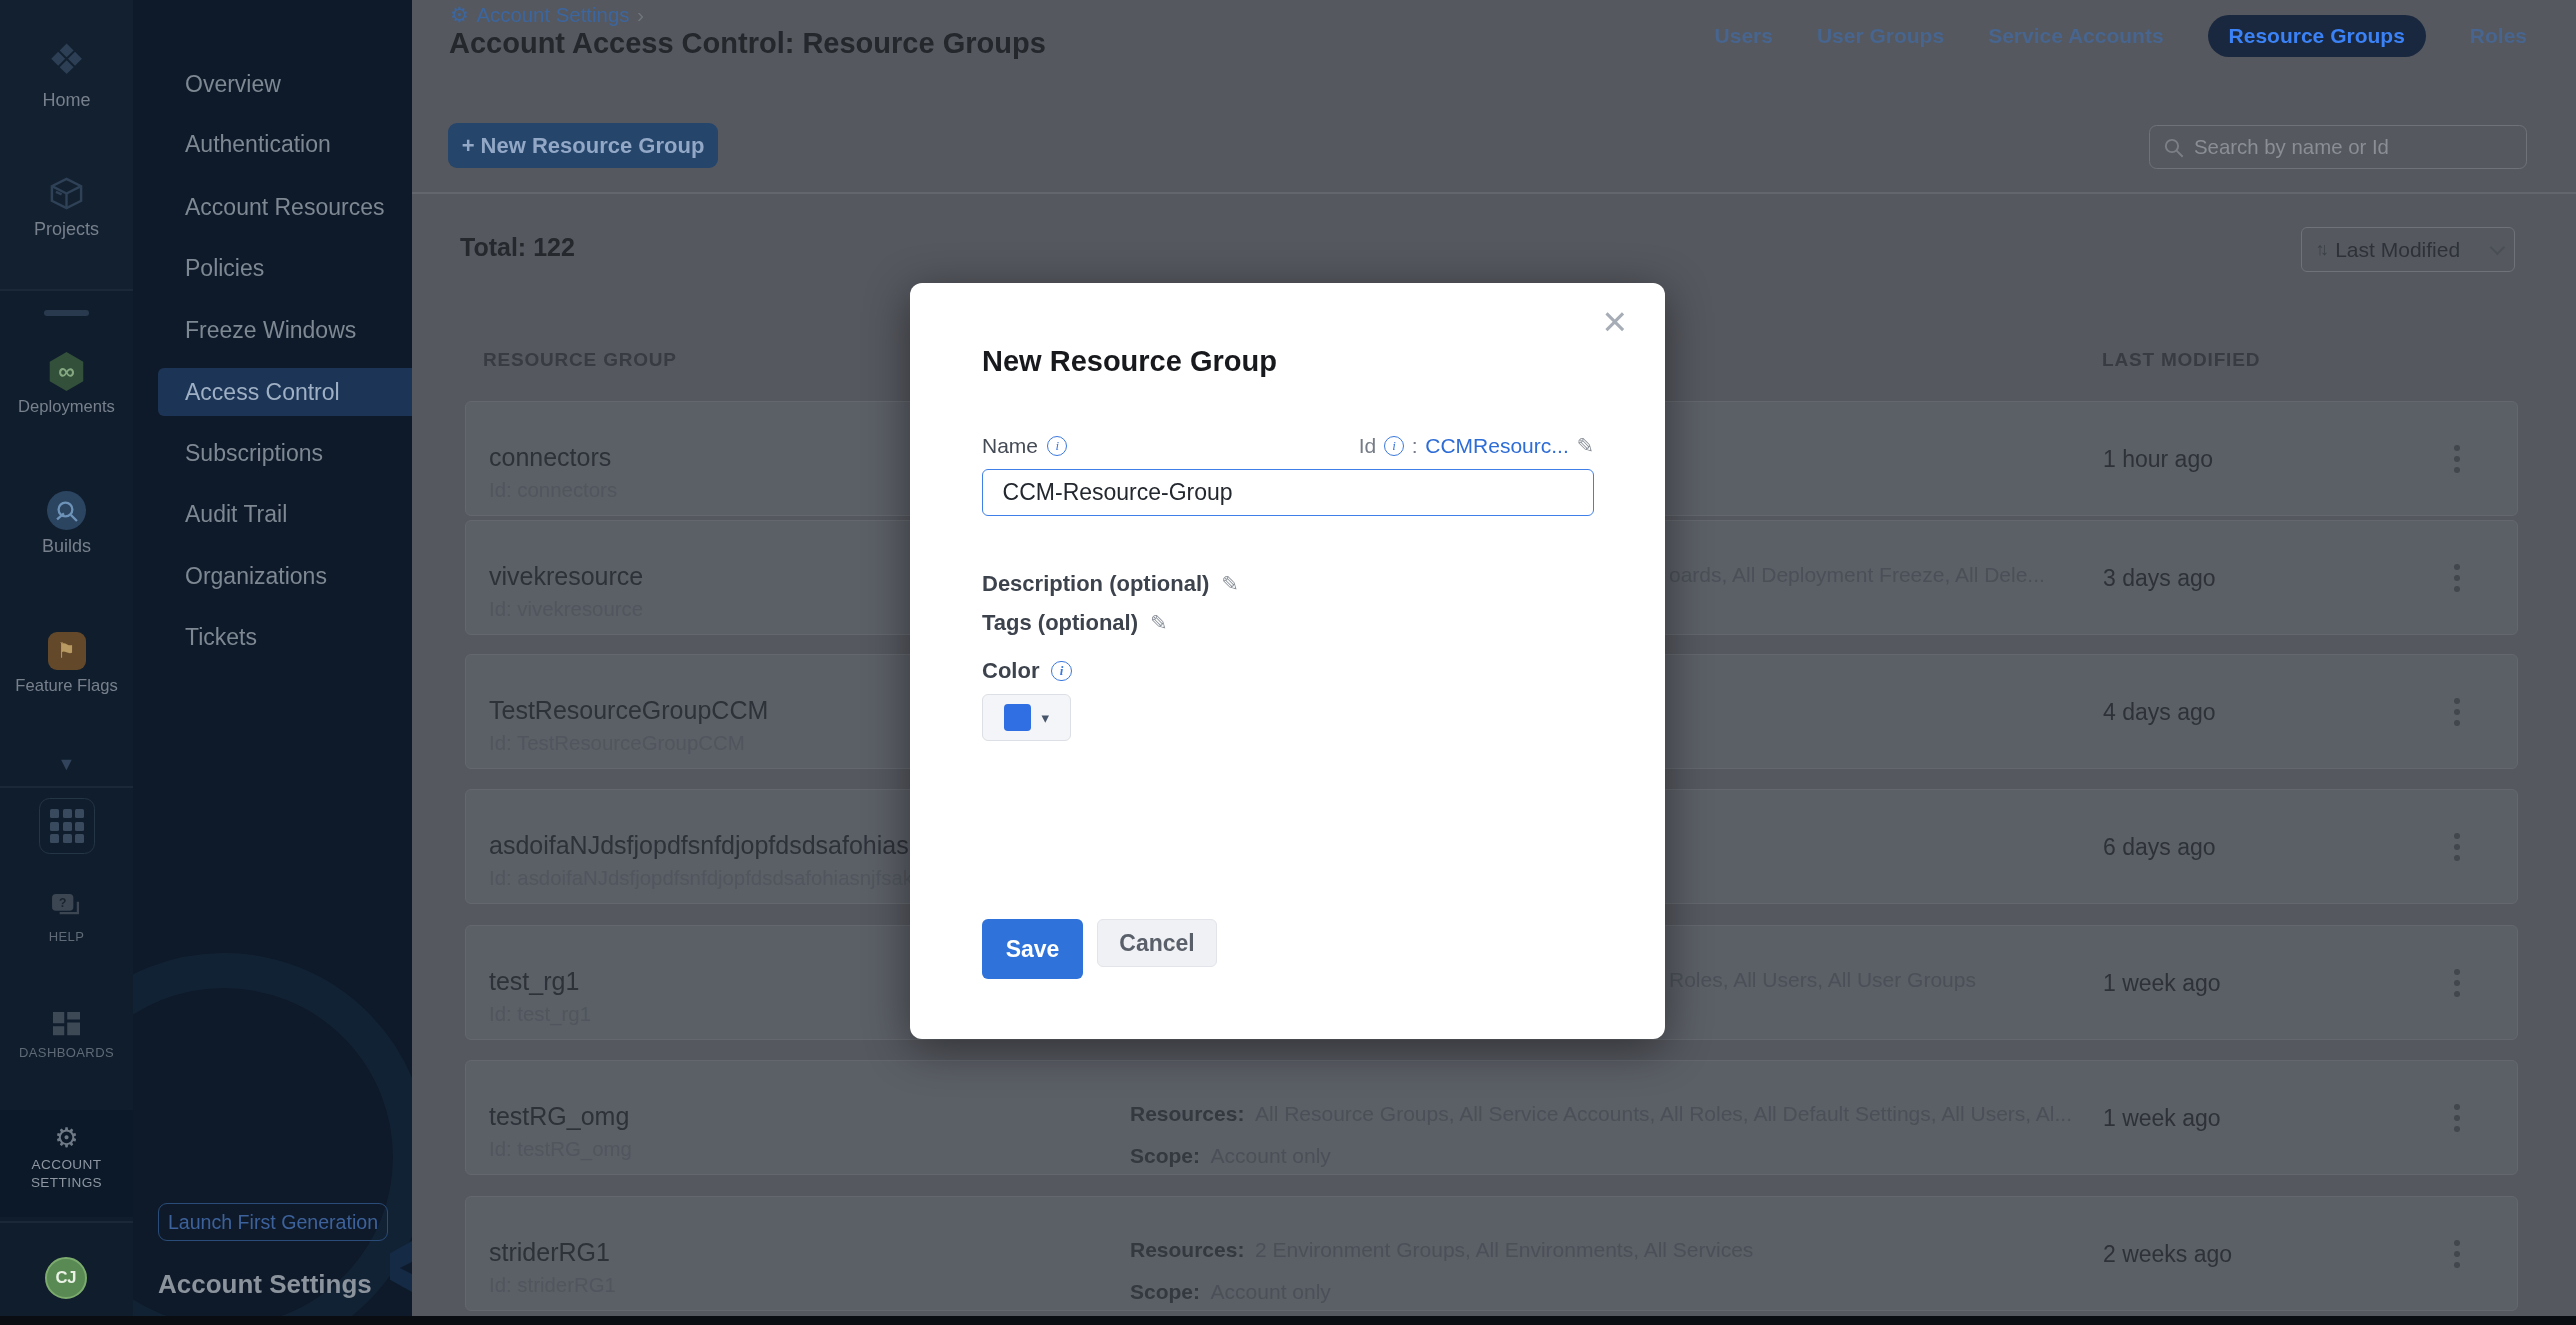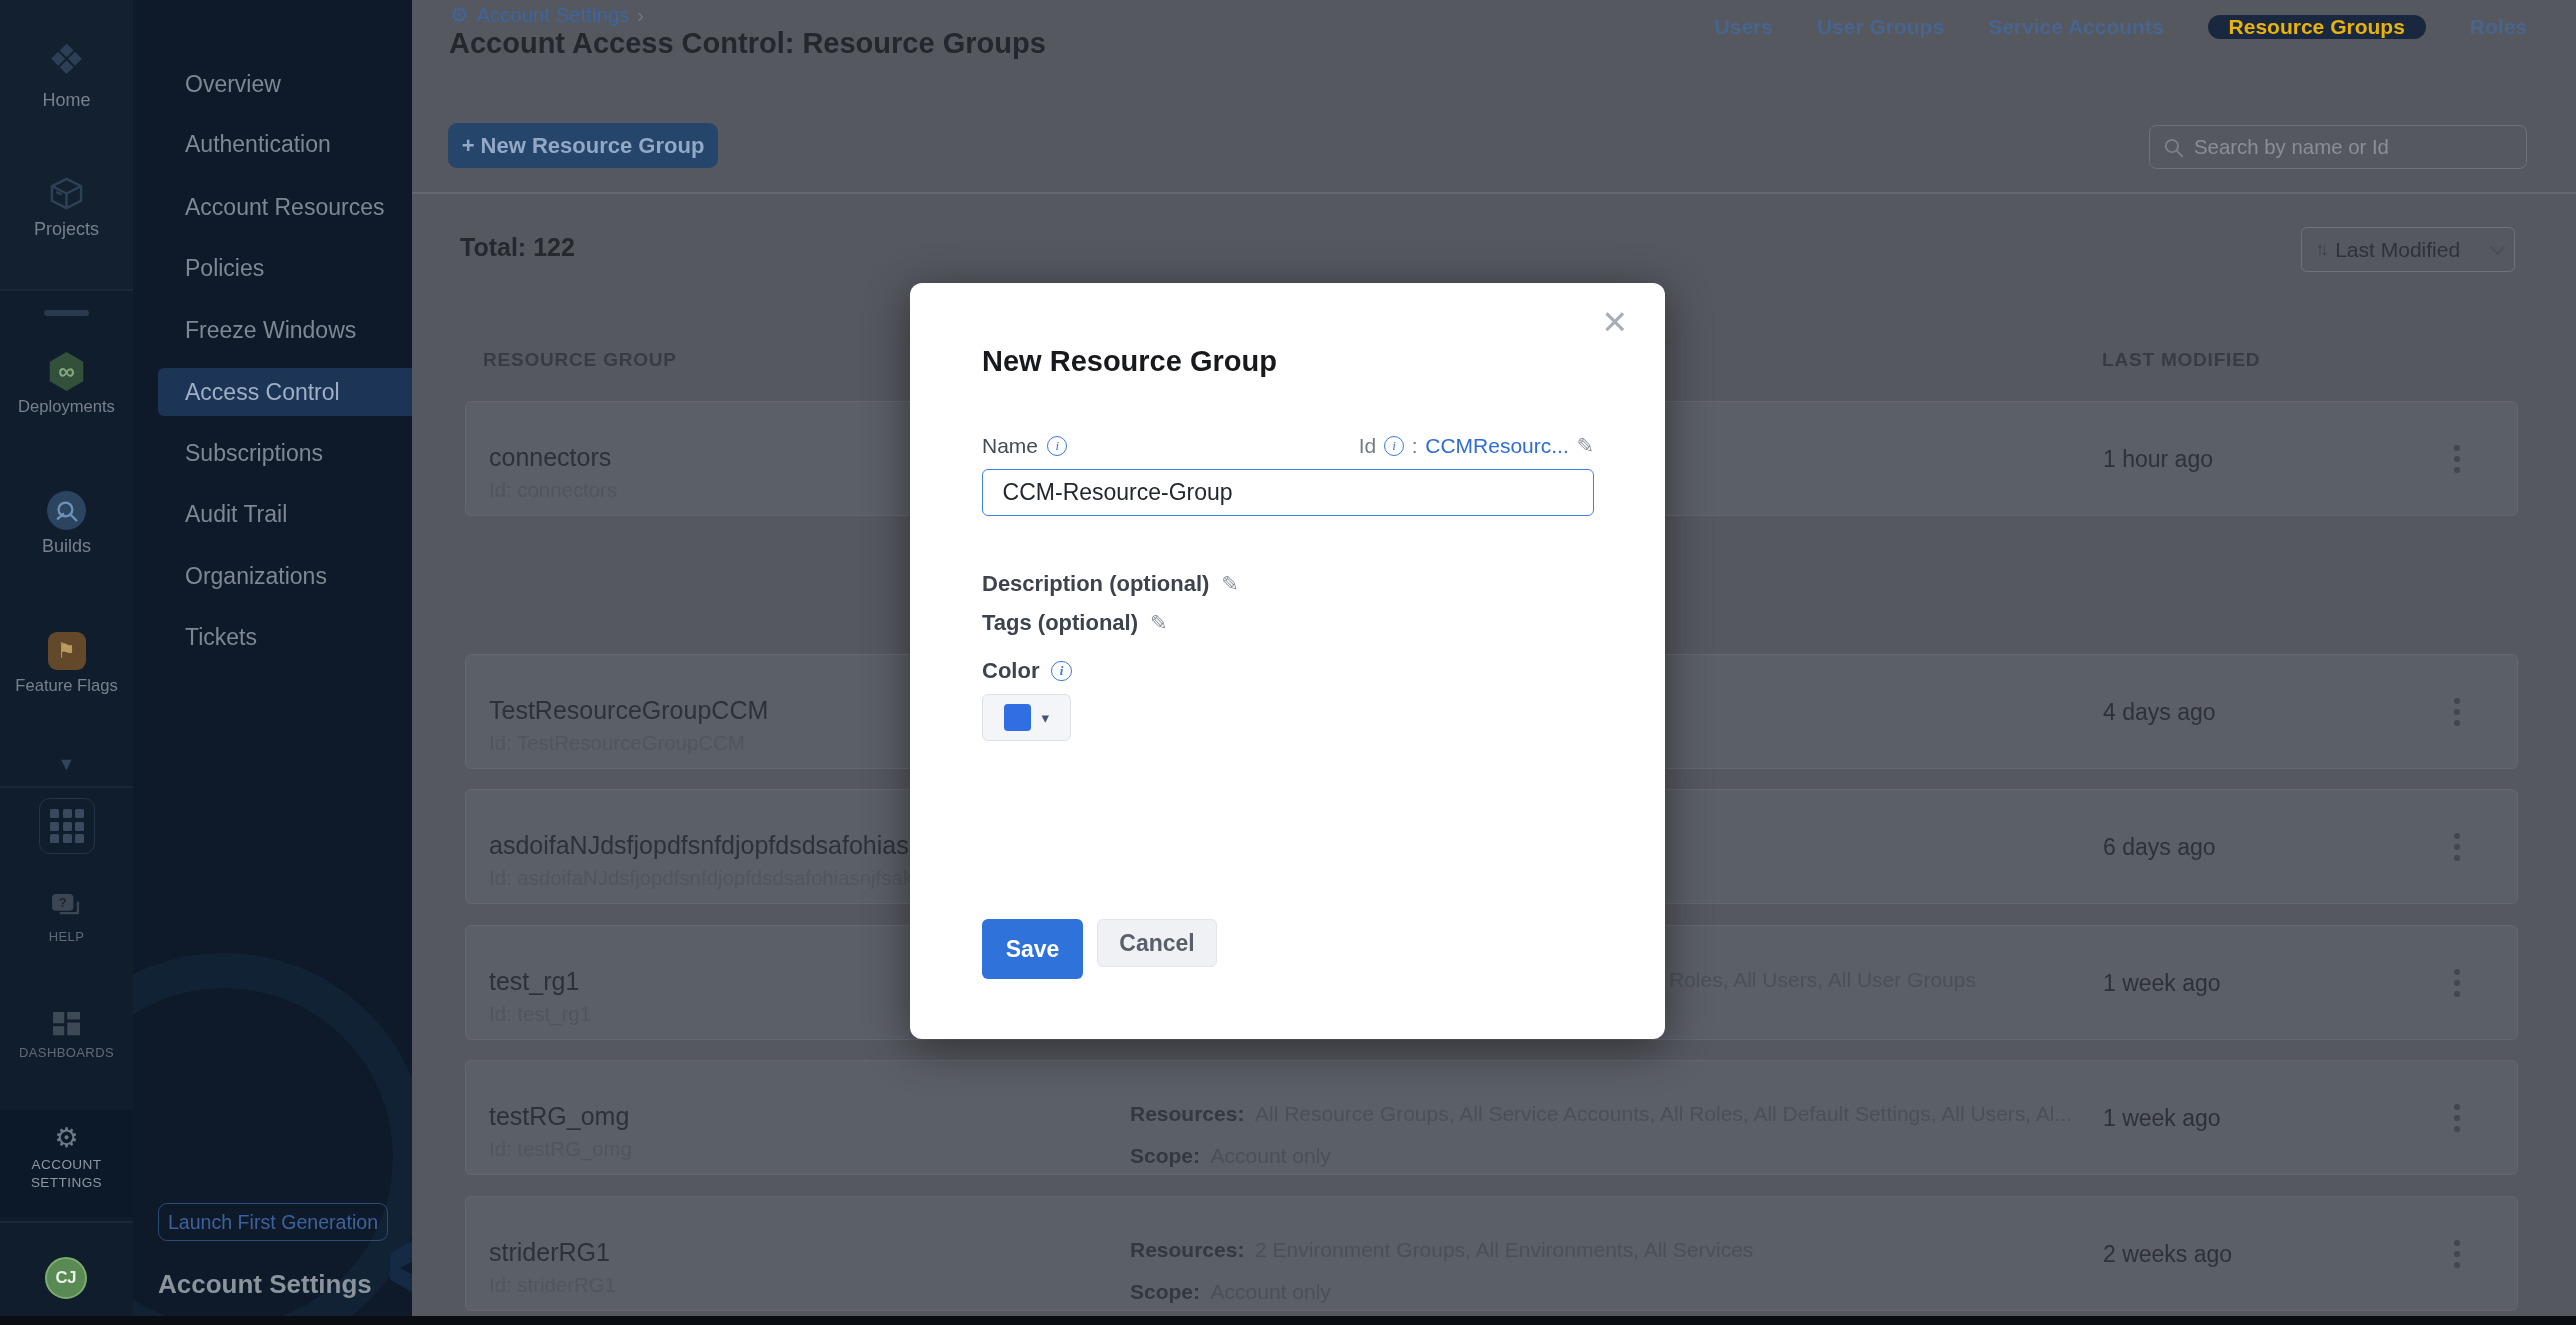--- a/index.html
+++ b/index.html
@@ -40,21 +40,21 @@
   .collapse-hex span { color:#0d1b2c; font-size:19.6px; margin-right:13.6px; }
 
   
   .content { position:absolute; left:412px; top:0; width:2164px; height:1316px; background:#55585f; z-index:10; }
   .crumb { position:absolute; left:38px; top:3px; display:flex; align-items:center; gap:7.6px; font-size:20.4px; color:#3c669f; }
   .crumb .gear { font-size:21px; }
   .crumb .sep { color:#70757c; font-size:21px; }
   .page-title { position:absolute; left:37px; top:27px; font-size:29px; font-weight:bold; color:#24272c; }
   .tabs { position:absolute; right:49px; top:15px; display:flex; align-items:center; gap:44px; }
   .tab { font-size:21px; font-weight:600; color:#47658e; cursor:pointer; }
-  .tab.active { background:#19283f; color:#eab308; border-radius:755px; padding:0 21px;text-align:center; }
+  .tab.active { background:#19283f; color:#3b82f6; border-radius:755px; padding:9px 21px;text-align:center; }
 
   .btn-new { position:absolute; left:36px; top:123px; width:270px; height:45px; background:#25456b; border-radius:9px; border:none; color:#92a8c6; font-size:22px; font-weight:600; cursor:pointer; font-family:inherit; }
   .search { position:absolute; left:1737px; top:125px; width:378px; height:44px; border:1.5px solid #6f7379; border-radius:7.6px; display:flex; align-items:center; padding:4px 12px; gap:9px; }
   .search input { flex:1; border:none; background:transparent; outline:none; font-size:20.4px; color:#2e3238; font-family:inherit; }
   .search input::placeholder { color:#8b8f95; }
   .divider { position:absolute; left:0; top:192px; width:2164px; height:1.5px; background:#63666d; }
   .total { position:absolute; left:48px; top:233px; font-size:25px; font-weight:bold; color:#25282d; }
   .sort { position:absolute; left:1889px; top:227px; width:214px; height:45px; border:1.5px solid #6f7379; border-radius:6px; display:flex; align-items:center; padding:0 13.6px; gap:10.6px; cursor:pointer; }
   .sort .arrows { font-size:18px; color:#3c4046; letter-spacing:-4.5px; }
   .sort .lbl { font-size:21px; color:#2e3238; }
@@ -267,20 +267,31 @@
       <div class="r-name">connectors</div>
       <div class="r-id">Id: connectors</div>
       <div class="r-mod">1 hour ago</div>
       <div class="kebab">
           <div></div>
           <div></div>
           <div></div>
         </div>
     </div>
 
+    <div class="card" style="top:520px;">
+      <div class="r-name">vivekresource</div>
+      <div class="r-id">Id: vivekresource</div>
+      <div class="r-frag">oards, All Deployment Freeze, All Dele...</div>
+      <div class="r-mod">3 days ago</div>
+      <div class="kebab">
+          <div></div>
+          <div></div>
+          <div></div>
+        </div>
+    </div>
 
     <div class="card" style="top:654px;">
       <div class="r-name">TestResourceGroupCCM</div>
       <div class="r-id">Id: TestResourceGroupCCM</div>
       <div class="r-mod">4 days ago</div>
       <div class="kebab">
           <div></div>
           <div></div>
           <div></div>
         </div>

